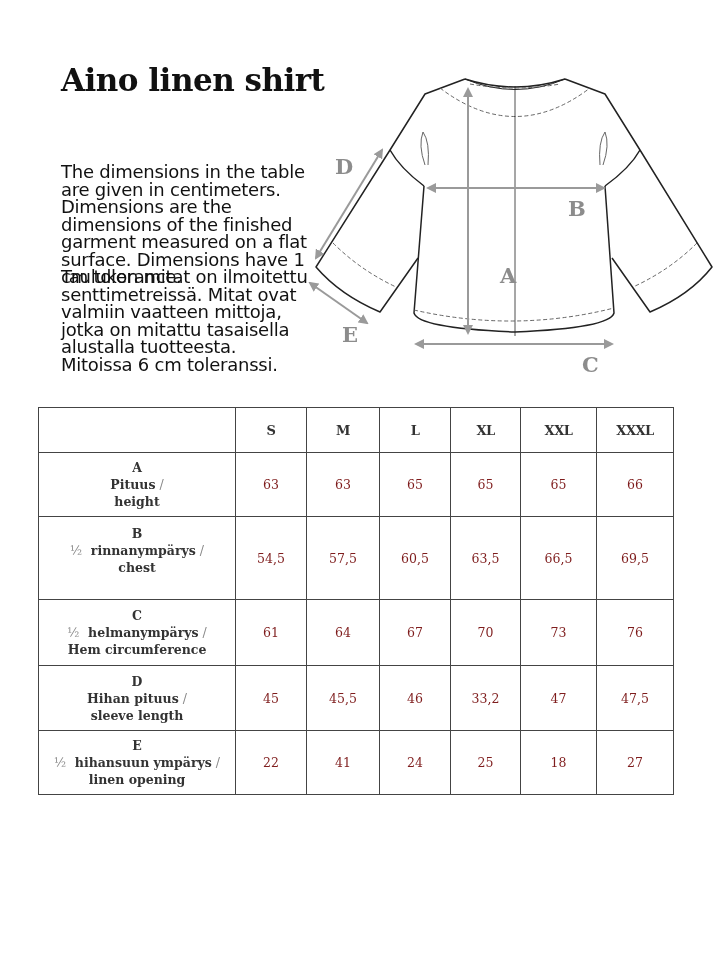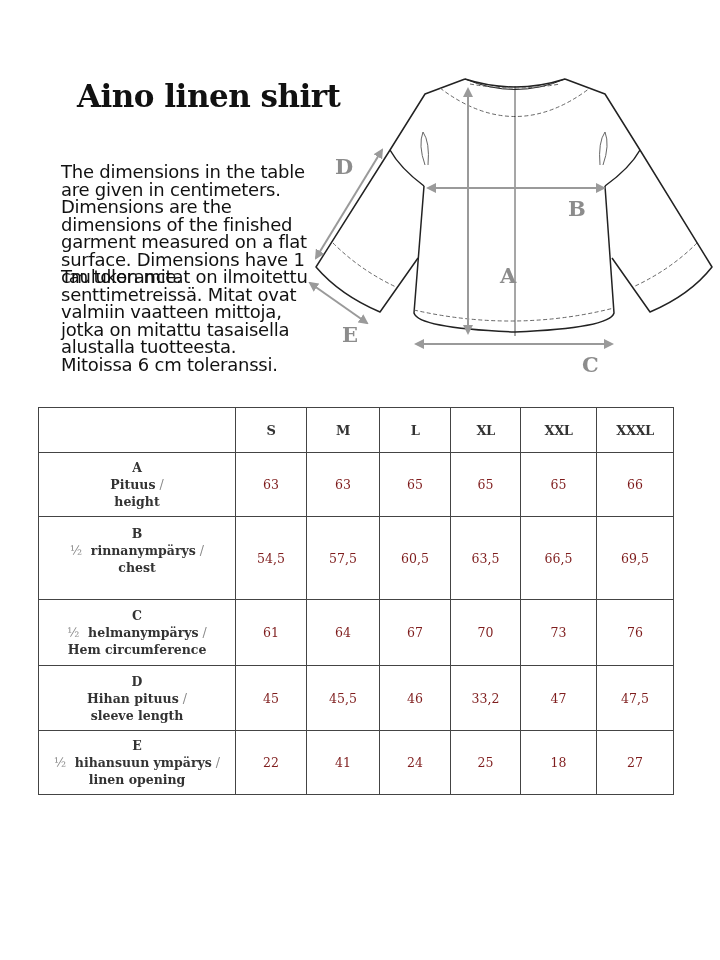--- a/index.html
+++ b/index.html
@@ -1,18 +1,18 @@
 <!DOCTYPE html>
 <html><head>
 <meta charset="utf-8">
 <style>
   html, body { margin:0; padding:0; background:#ffffff; }
   body { width:720px; height:960px; position:relative; overflow:hidden; }
   .title {
-    position:absolute; left:61px; top:62px; margin:16px;
+    position:absolute; left:61px; top:62px; margin:0;
     font-family:"DejaVu Serif", serif; font-weight:bold; font-size:31px;
     letter-spacing:-0.5px; color:#111; line-height:1.2;
   }
   .desc {
     position:absolute; left:61px; width:250px; margin:0;
     font-family:"DejaVu Sans", sans-serif; font-size:18px; line-height:17.5px; color:#111;
     letter-spacing:-0.25px;
   }
   .desc-en { top:163px; }
   .desc-fi { top:268px; }

